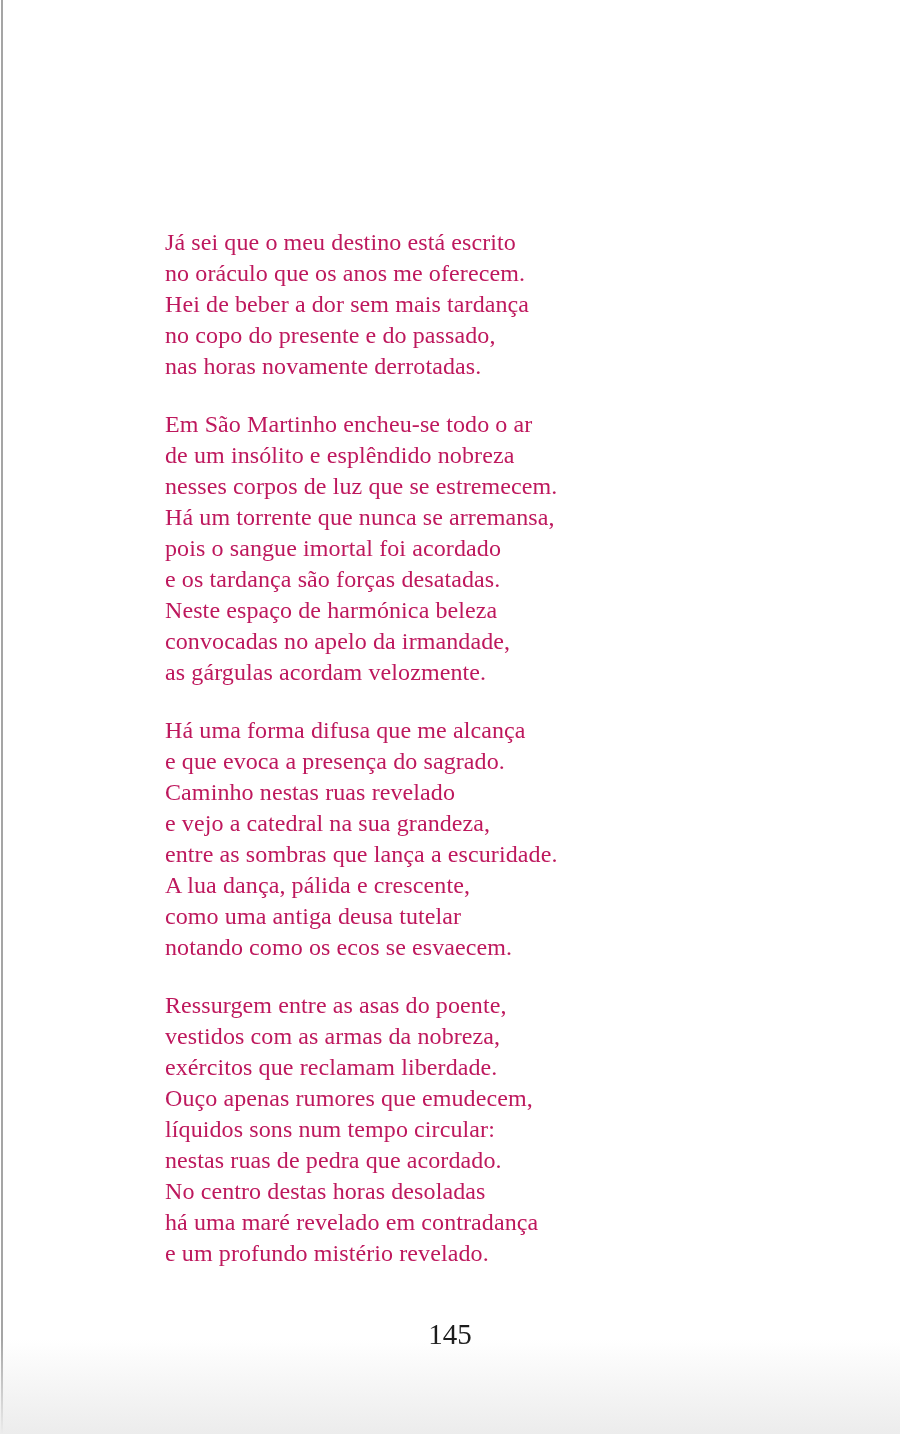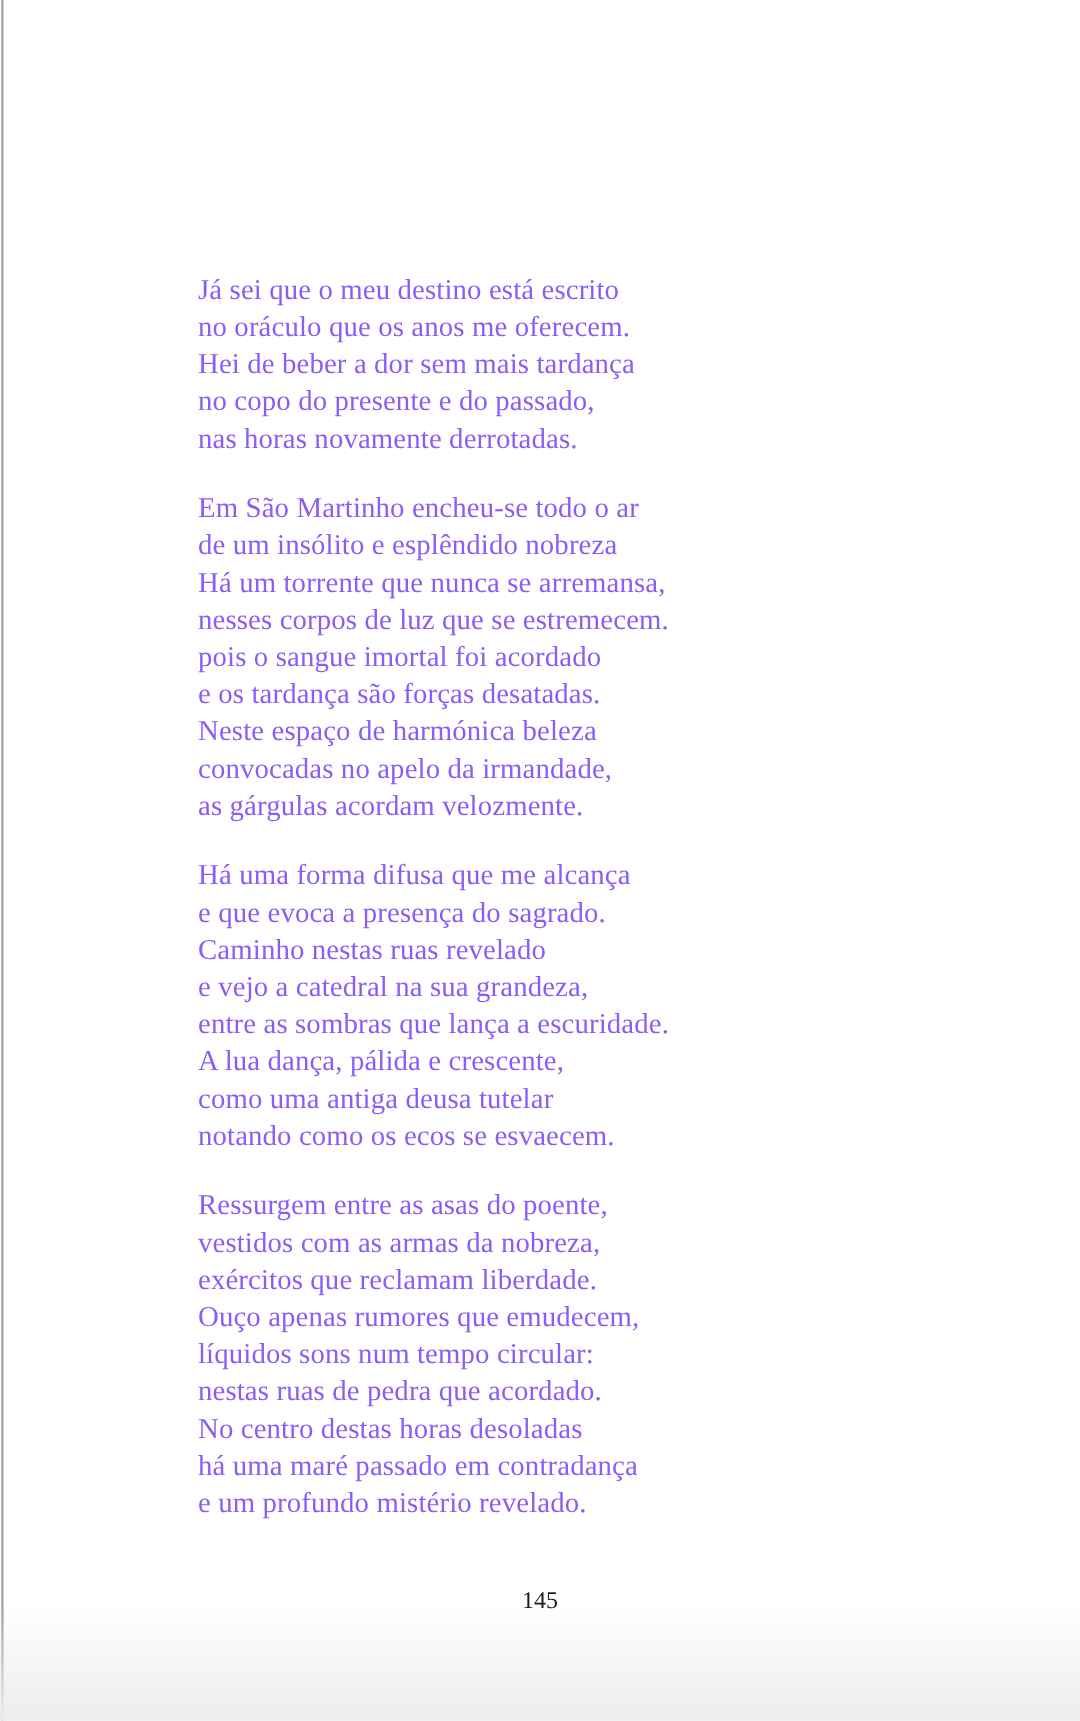--- a/index.html
+++ b/index.html
@@ -32,42 +32,42 @@
     right: 0;
     bottom: 0;
     height: 95px;
     background: linear-gradient(to bottom, rgba(236,236,236,0) 0%, rgba(236,236,236,0.55) 55%, #ececec 100%);
     pointer-events: none;
   }
   .poem {
     position: absolute;
     left: 165px;
     top: 227px;
-    color: #8b5cf6;
+    color: #be185d;
     font-size: 24px;
     line-height: 31px;
     letter-spacing: 0.1px;
   }
   .stanza {
     margin: 0 0 27px 0;
   }
   .stanza:last-child {
     margin-bottom: 0;
   }
   .line {
     white-space: nowrap;
   }
   .page-number {
     position: absolute;
     left: 0;
     right: 0;
     top: 1319px;
     text-align: center;
     color: #1c1c1c;
-    font-size: 20px;
+    font-size: 29px;
     line-height: 31px;
   }
 </style>
 </head>
 <body>
 
 <div class="page">
 
   <div class="left-edge-line"></div>
 
@@ -75,22 +75,22 @@
       <div class="stanza">
         <div class="line">Já sei que o meu destino está escrito</div>
         <div class="line">no oráculo que os anos me oferecem.</div>
         <div class="line">Hei de beber a dor sem mais tardança</div>
         <div class="line">no copo do presente e do passado,</div>
         <div class="line">nas horas novamente derrotadas.</div>
       </div>
       <div class="stanza">
         <div class="line">Em São Martinho encheu-se todo o ar</div>
         <div class="line">de um insólito e esplêndido nobreza</div>
+        <div class="line">nesses corpos de luz que se estremecem.</div>
         <div class="line">Há um torrente que nunca se arremansa,</div>
-        <div class="line">nesses corpos de luz que se estremecem.</div>
         <div class="line">pois o sangue imortal foi acordado</div>
         <div class="line">e os tardança são forças desatadas.</div>
         <div class="line">Neste espaço de harmónica beleza</div>
         <div class="line">convocadas no apelo da irmandade,</div>
         <div class="line">as gárgulas acordam velozmente.</div>
       </div>
       <div class="stanza">
         <div class="line">Há uma forma difusa que me alcança</div>
         <div class="line">e que evoca a presença do sagrado.</div>
         <div class="line">Caminho nestas ruas revelado</div>
@@ -101,21 +101,21 @@
         <div class="line">notando como os ecos se esvaecem.</div>
       </div>
       <div class="stanza">
         <div class="line">Ressurgem entre as asas do poente,</div>
         <div class="line">vestidos com as armas da nobreza,</div>
         <div class="line">exércitos que reclamam liberdade.</div>
         <div class="line">Ouço apenas rumores que emudecem,</div>
         <div class="line">líquidos sons num tempo circular:</div>
         <div class="line">nestas ruas de pedra que acordado.</div>
         <div class="line">No centro destas horas desoladas</div>
-        <div class="line">há uma maré passado em contradança</div>
+        <div class="line">há uma maré revelado em contradança</div>
         <div class="line">e um profundo mistério revelado.</div>
       </div>
     </div>
 
   <div class="page-number">145</div>
 
   <div class="bottom-shadow"></div>
 
 </div>
 

